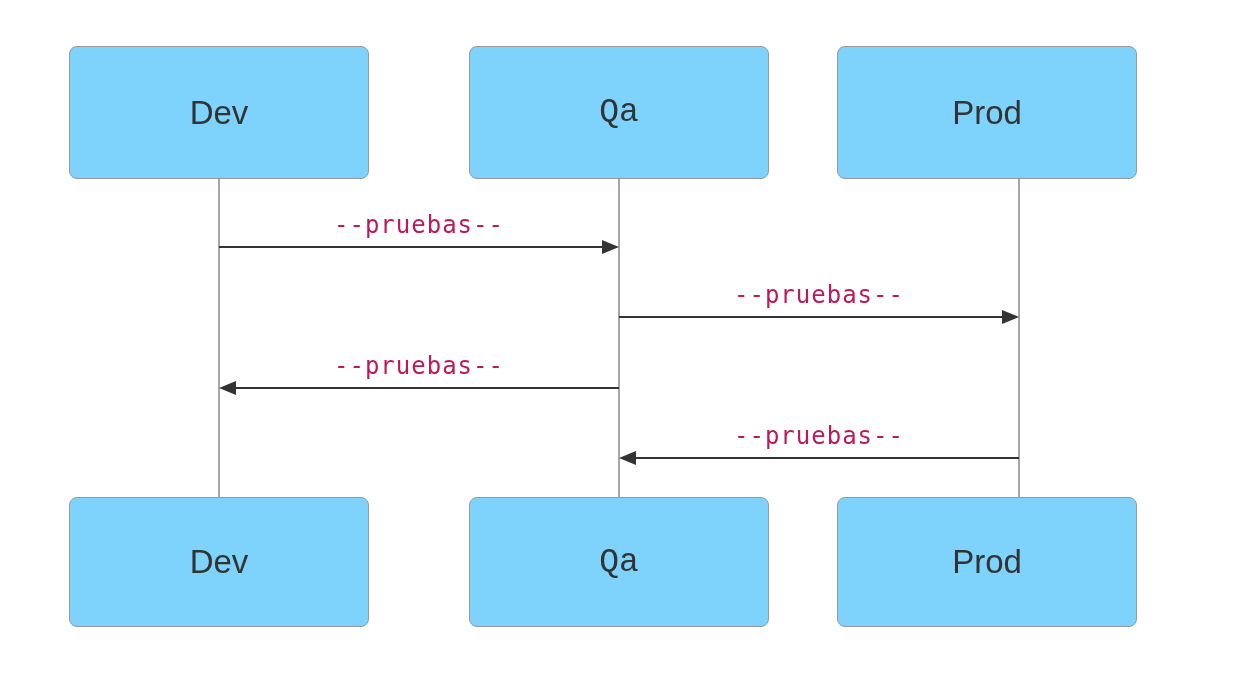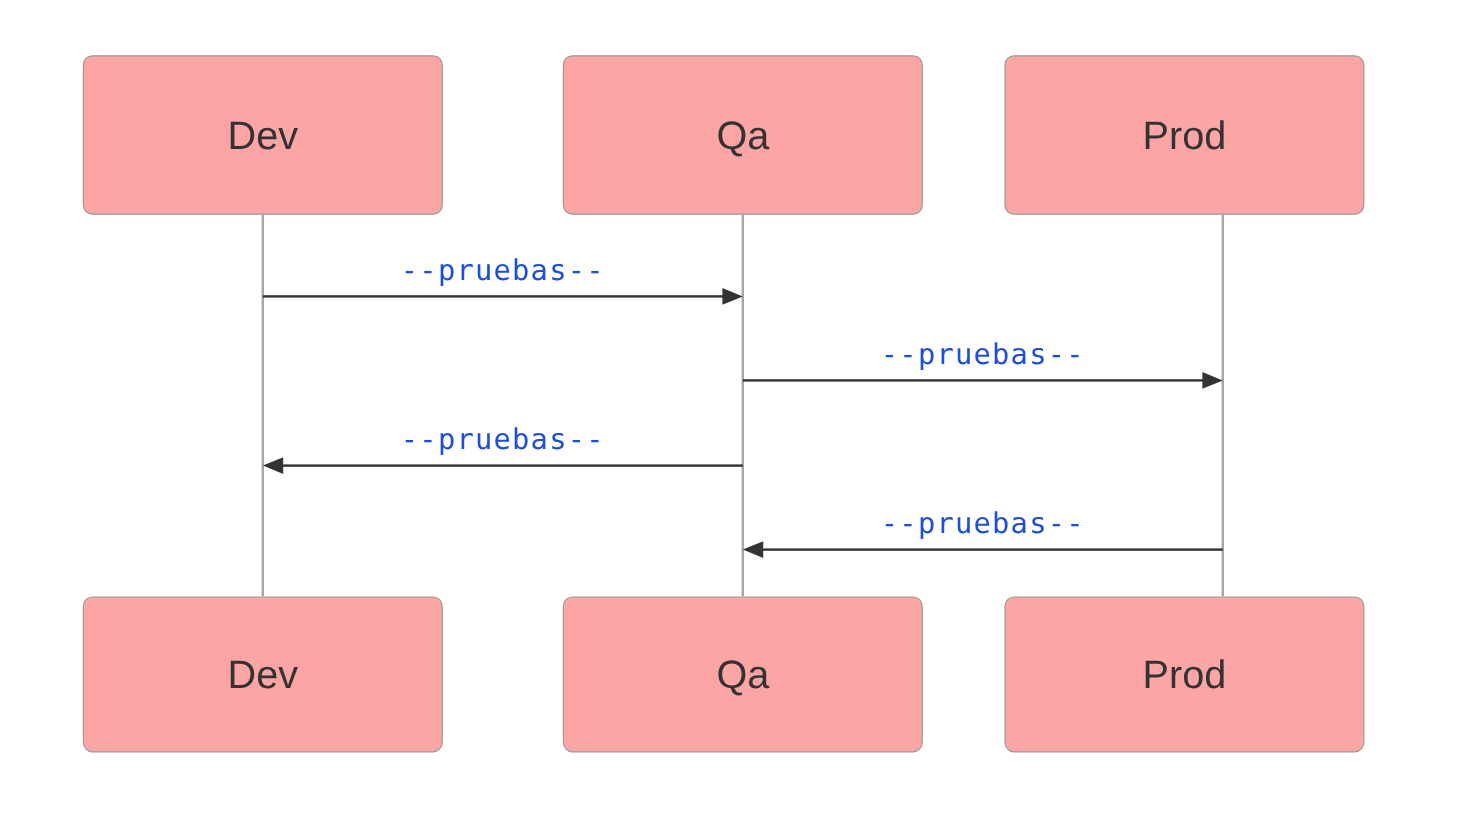--- a/index.html
+++ b/index.html
@@ -14,34 +14,34 @@
     background: #ffffff;
     overflow: hidden;
     font-family: "Liberation Sans", sans-serif;
   }
 
   
   .actor-box {
     position: absolute;
     width: 300px;
     box-sizing: border-box;
-    background: #fca5a5;
+    background: #7dd3fc;
     border: 1.5px solid #999999;
     border-radius: 8px;
     display: flex;
     align-items: center;
     justify-content: center;
     color: #333333;
     font-size: 33px;
     font-family: "Liberation Sans", sans-serif;
   }
   .actor-top    { top: 46px;  height: 133px; }
   .actor-bottom { top: 497px; height: 130px; }
   .actor-col-0 { left: 69px;  }
-  .actor-col-1 { left: 469px; }
+  .actor-col-1 { left: 469px; font-family: Liberation Mono, monospace; }
   .actor-col-2 { left: 837px; }
 
   
   .lifeline {
     position: absolute;
     top: 179px;
     height: 318px;
     width: 2px;
     background: #a6a6a6;
   }
@@ -51,21 +51,21 @@
 
   
   .msg-line {
     position: absolute;
     height: 2px;
     background: #333333;
   }
   .msg-label {
     position: absolute;
     transform: translateX(-50%);
-    color: #1d4ed8;
+    color: #be185d;
     font-family: "DejaVu Sans Mono", monospace;
     font-size: 24px;
     letter-spacing: 1px;
     white-space: nowrap;
   }
   .arrowhead {
     position: absolute;
     width: 0;
     height: 0;
     border-top: 7px solid transparent;

